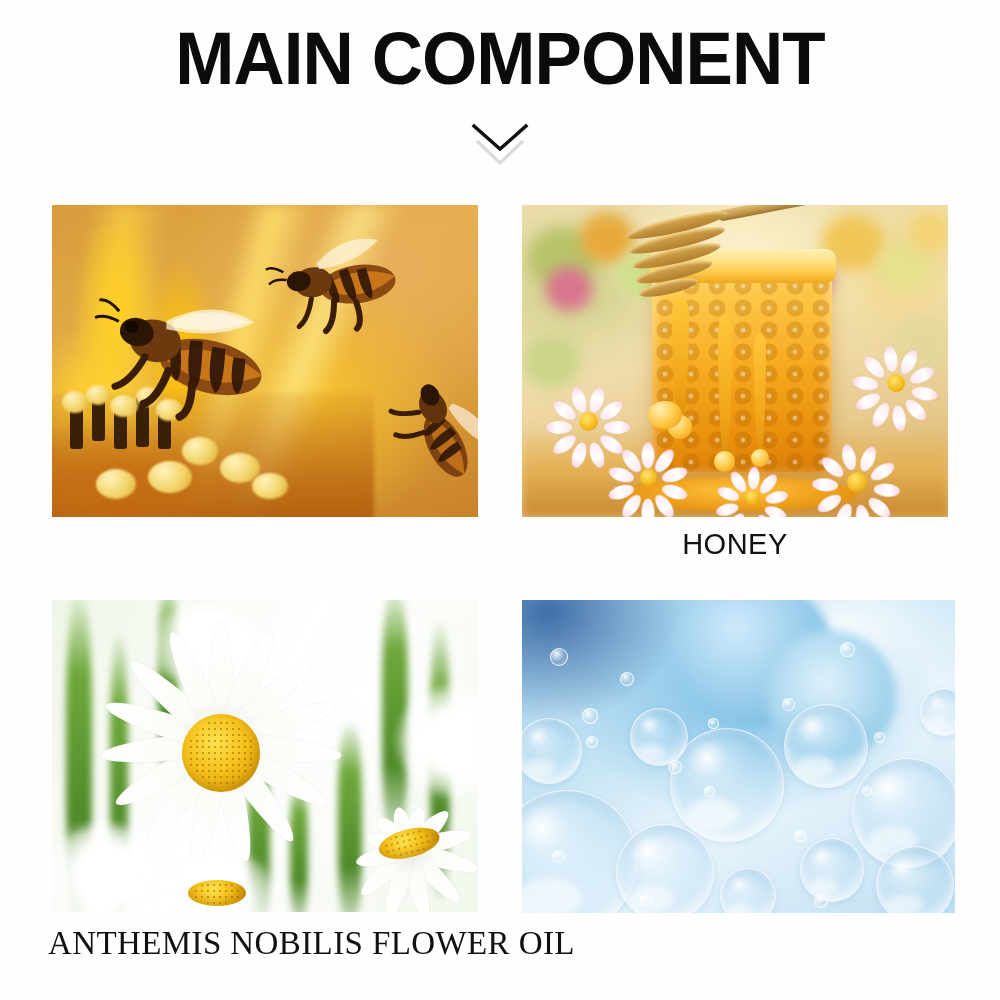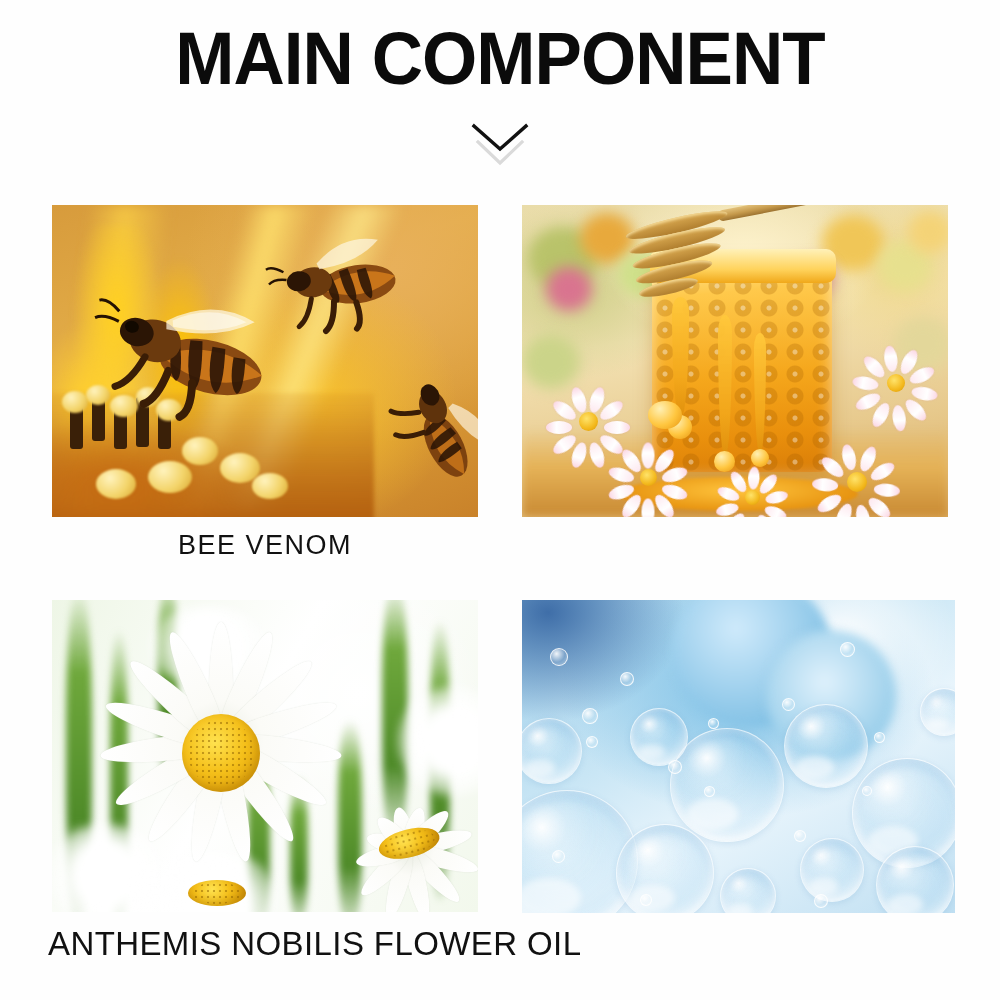--- a/index.html
+++ b/index.html
@@ -65,21 +65,21 @@
   }
 
   
   #card-bee      { left: 52px;  top: 205px; width: 426px; height: 312px; }
   #card-honey    { left: 522px; top: 205px; width: 426px; height: 312px; }
   #card-anthemis { left: 52px;  top: 600px; width: 426px; height: 312px; }
   #card-collagen { left: 522px; top: 600px; width: 433px; height: 313px; }
 
   #cap-bee      { left: 52px;  top: 530px; width: 426px; text-align: center; font-size: 27px; letter-spacing: 1.5px; }
   #cap-honey    { left: 522px; top: 528px; width: 426px; text-align: center; font-size: 29px; letter-spacing: 0.5px; }
-  #cap-anthemis { left: 48px;  top: 925px; font-size: 33px; letter-spacing: 0.4px; }
+  #cap-anthemis { left: 48px;  top: 925px; font-size: 33px; letter-spacing: 0.4px; font-family: Liberation Serif, serif; }
   #cap-collagen { left: 648px; top: 925px; font-size: 33px; letter-spacing: 0.4px; }
 
   
   .bee-bg {
     inset: 0;
     background:
       radial-gradient(ellipse 40% 55% at 18% 78%, #ffd740 0%, rgba(255,215,64,0) 62%),
       radial-gradient(ellipse 55% 70% at 62% 62%, #f7c12e 0%, rgba(247,193,46,0) 60%),
       radial-gradient(ellipse 70% 80% at 80% 20%, #e8b05a 0%, rgba(232,176,90,0) 70%),
       linear-gradient(160deg, #d79b3c 0%, #e3ad48 35%, #d99a36 70%, #c9822a 100%);
@@ -360,21 +360,20 @@
           <path d="M92 49 q5 24 1 27 q-8 -4 -9 -26 z" fill="#2e1606" opacity="0.9"></path>
           <ellipse cx="42" cy="55" rx="17" ry="13" fill="#5f330c"></ellipse>
           <ellipse cx="30" cy="52" rx="11" ry="9" fill="#2b1505"></ellipse>
           <path d="M48 36 q26 -24 56 -14 q-20 18 -54 20 z" fill="#fdf6e3" opacity="0.68"></path>
           <path d="M40 70 q-6 18 -14 24" stroke="#3a1d06" stroke-width="5" fill="none" stroke-linecap="round"></path>
           <path d="M60 75 q-3 20 -11 26" stroke="#3a1d06" stroke-width="5" fill="none" stroke-linecap="round"></path>
         </g>
       </svg>
     </div>
   </div>
-  <div class="caption" id="cap-bee">BEE VENOM</div>
 
   <div class="card" id="card-honey">
     <div class="photo">
       <div class="honey-bg"></div>
 
       <div class="honey-bokeh" style="left:6px;   top:22px;  width:70px;  height:62px; background:#b9c36a;"></div>
       <div class="honey-bokeh" style="left:58px;  top:8px;   width:54px;  height:50px; background:#e8a93c;"></div>
       <div class="honey-bokeh" style="left:24px;  top:62px;  width:46px;  height:44px; background:#d9748f;"></div>
       <div class="honey-bokeh" style="left:96px;  top:46px;  width:52px;  height:46px; background:#cfe08a;"></div>
       <div class="honey-bokeh" style="left:300px; top:10px;  width:62px;  height:56px; background:#f0c657;"></div>
@@ -475,20 +474,21 @@
         <div class="petal" style="left:46px; top:40px; transform:rotate(166deg) translateX(14px) scale(0.88);"></div>
         <div class="petal" style="left:46px; top:40px; transform:rotate(202deg) translateX(14px) scale(0.88);"></div>
         <div class="petal" style="left:46px; top:40px; transform:rotate(238deg) translateX(14px) scale(0.88);"></div>
         <div class="petal" style="left:46px; top:40px; transform:rotate(274deg) translateX(14px) scale(0.88);"></div>
         <div class="petal" style="left:46px; top:40px; transform:rotate(310deg) translateX(14px) scale(0.88);"></div>
         <div class="petal" style="left:46px; top:40px; transform:rotate(346deg) translateX(14px) scale(0.88);"></div>
         <div class="flower-core" style="left:39px; top:33px; width:15px; height:15px;"></div>
       </div>
     </div>
   </div>
+  <div class="caption" id="cap-honey">HONEY</div>
 
   <div class="card" id="card-anthemis">
     <div class="photo">
       <div class="daisy-bg"></div>
 
       <div class="stem" style="left:14px;  top:-10px; width:26px; height:330px;"></div>
       <div class="stem" style="left:58px;  top:30px;  width:18px; height:300px;"></div>
       <div class="stem" style="left:106px; top:-20px; width:20px; height:200px;"></div>
       <div class="stem" style="left:196px; top:150px; width:22px; height:180px;"></div>
       <div class="stem" style="left:238px; top:176px; width:18px; height:150px;"></div>

